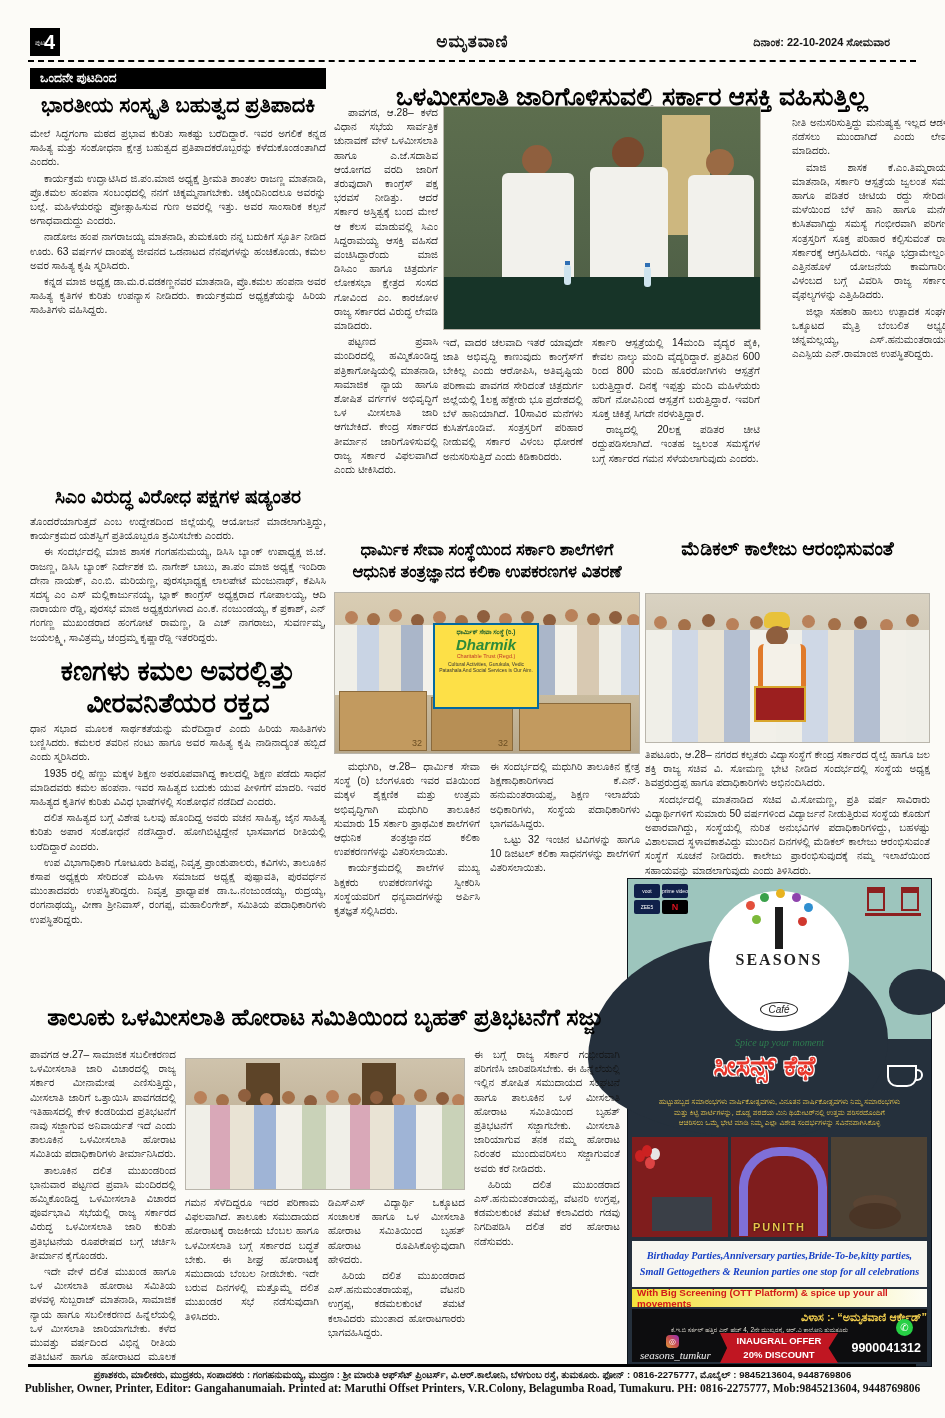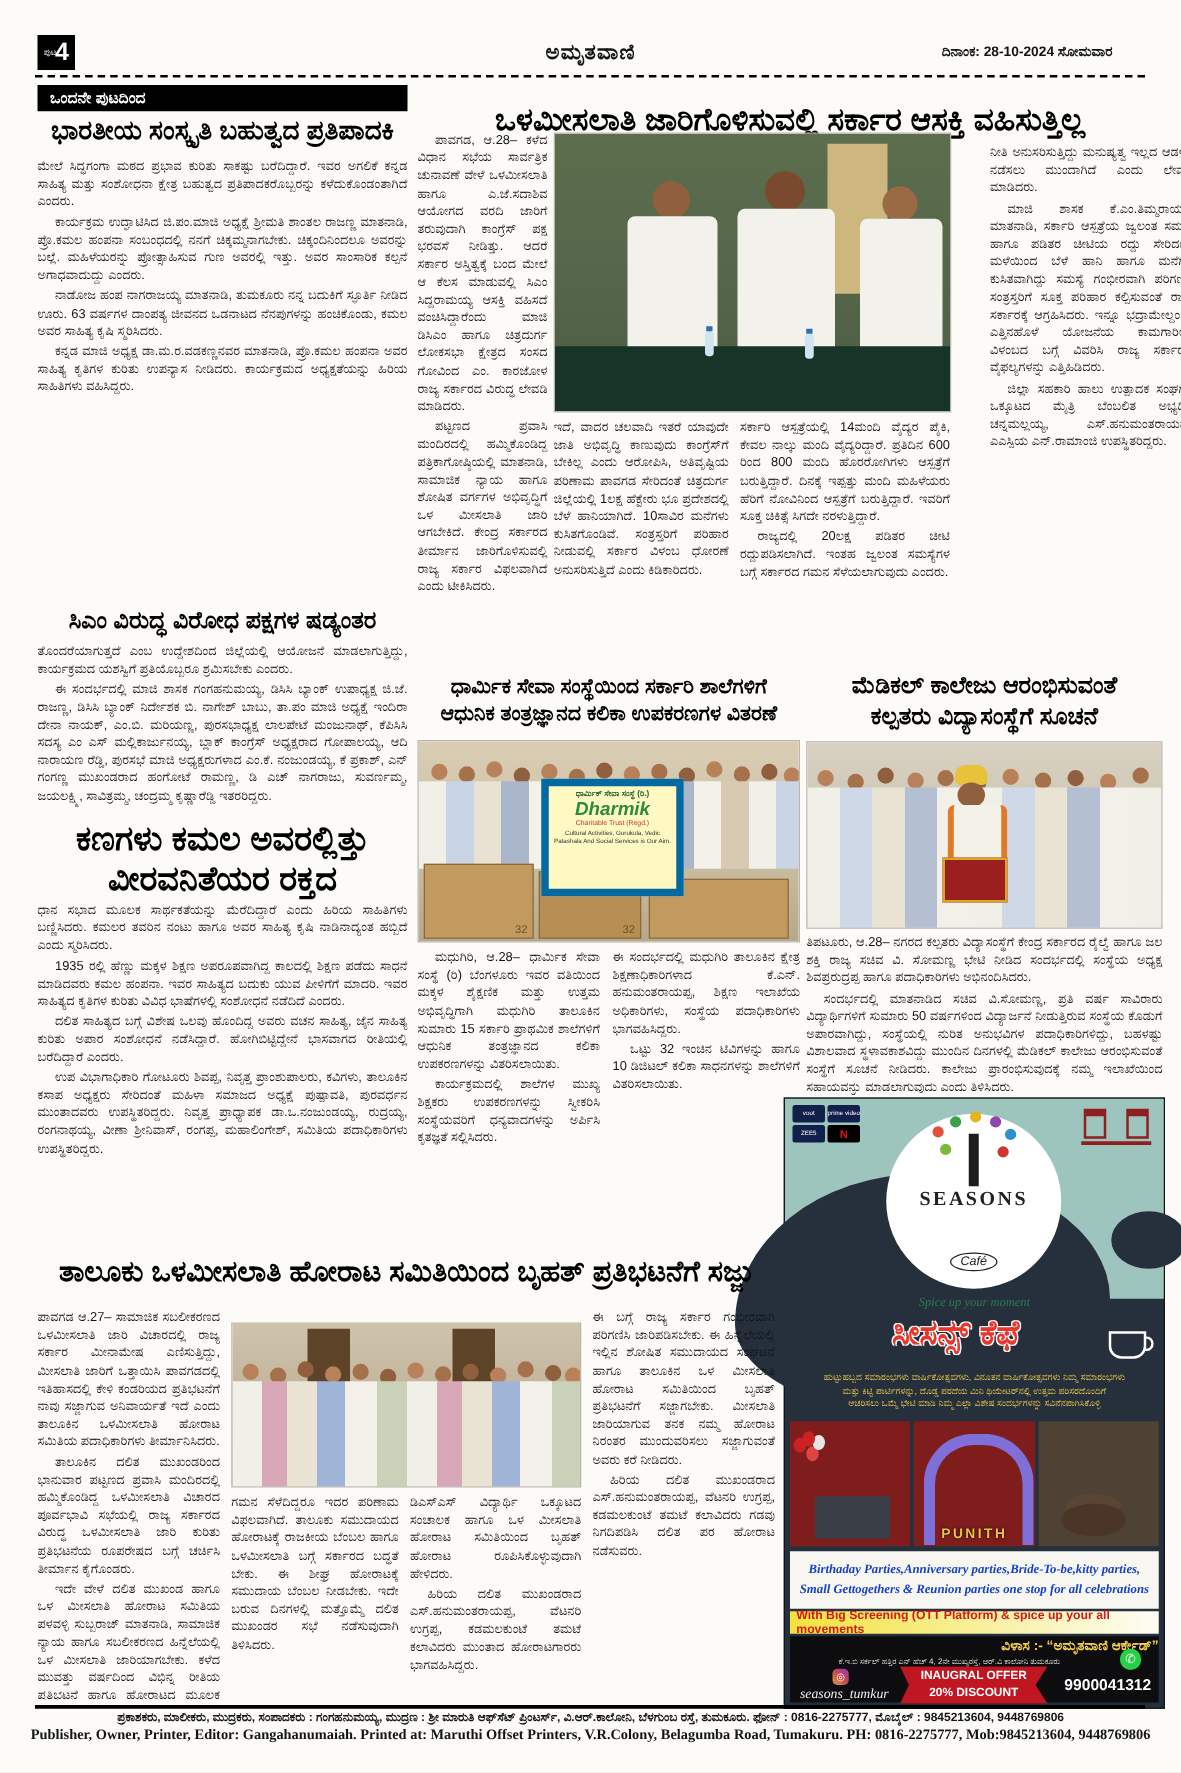--- a/index.html
+++ b/index.html
@@ -17,21 +17,21 @@
   .tagbar{left:30px;top:68px;width:296px;height:21px;background:#000;color:#fff;font-size:12.5px;font-weight:bold;
           display:flex;align-items:center;padding-left:10px;box-sizing:border-box;}
   .hl{font-weight:bold;color:#000;text-align:center;line-height:1.15;}
   .body-txt{font-size:10.3px;line-height:1.38;text-align:justify;}
   .body-txt p{margin:0 0 2px 0;text-indent:14px;}
   .colbox{box-sizing:border-box;overflow:hidden;}
   
   .photo{overflow:hidden;border:1px solid #b9b5ab;box-sizing:border-box;}
   .ph-heads{position:absolute;width:13px;height:13px;border-radius:50%;background:#b9815a;}
   .ph-bodies{position:absolute;left:0;right:0;}
-  .banner{position:absolute;background:#fef9c3;border:6px solid #0369a1;}
+  .banner{position:absolute;background:#fde047;border:2px solid #0369a1;}
   
   .press-bg{position:absolute;inset:0;background:linear-gradient(180deg,#5d6e4e 0%,#54654a 55%,#4c5c43 100%);}
   .press-door{position:absolute;background:#cdb77f;}
   .press-table{position:absolute;left:0;right:0;bottom:0;height:52px;background:#173428;}
   .person .head{position:absolute;border-radius:50%;background:#b9815a;}
   .person .shirt{position:absolute;border-radius:6px 6px 0 0;background:#f2f1ec;}
   .bottle{position:absolute;width:7px;height:20px;background:#cfe4ee;border-radius:3px;}
   .bottle:before{content:"";position:absolute;top:-4px;left:1px;width:5px;height:4px;background:#2f6fb4;}
   
   .ad{left:627px;top:878px;width:303px;height:487px;background:#25303c;border:1px solid #0d141b;}
@@ -84,21 +84,21 @@
 </head>
 <body>
 
 <div id="page">
 
   <div class="abs pagebox">
     <span class="pb-side">ಪುಟ</span>
     <span class="pb-num">4</span>
   </div>
   <div class="abs masthead">ಅಮೃತವಾಣಿ</div>
-  <div class="abs dateline">ದಿನಾಂಕ: 28-10-2024 ಸೋಮವಾರ</div>
+  <div class="abs dateline">ದಿನಾಂಕ: 22-10-2024 ಸೋಮವಾರ</div>
   <div class="abs dashrule"></div>
   <div class="abs tagbar">ಒಂದನೇ ಪುಟದಿಂದ</div>
 
   <div class="abs hl" style="left:30px;top:93px;width:296px;font-size:21px;">ಭಾರತೀಯ ಸಂಸ್ಕೃತಿ ಬಹುತ್ವದ ಪ್ರತಿಪಾದಕಿ</div>
   <div class="abs colbox body-txt" style="left:30px;top:127px;width:296px;height:355px;">
     <p style="text-indent:0;">ಮೇಲೆ ಸಿದ್ಧಗಂಗಾ ಮಠದ ಪ್ರಭಾವ ಕುರಿತು ಸಾಕಷ್ಟು ಬರೆದಿದ್ದಾರೆ. ಇವರ ಅಗಲಿಕೆ ಕನ್ನಡ ಸಾಹಿತ್ಯ ಮತ್ತು ಸಂಶೋಧನಾ ಕ್ಷೇತ್ರ ಬಹುತ್ವದ ಪ್ರತಿಪಾದಕರೊಬ್ಬರನ್ನು ಕಳೆದುಕೊಂಡಂತಾಗಿದೆ ಎಂದರು.</p>
     <p>ಕಾರ್ಯಕ್ರಮ ಉದ್ಘಾಟಿಸಿದ ಜಿ.ಪಂ.ಮಾಜಿ ಅಧ್ಯಕ್ಷೆ ಶ್ರೀಮತಿ ಶಾಂತಲ ರಾಜಣ್ಣ ಮಾತನಾಡಿ, ಪ್ರೊ.ಕಮಲ ಹಂಪನಾ ಸಂಬಂಧದಲ್ಲಿ ನನಗೆ ಚಿಕ್ಕಮ್ಮನಾಗಬೇಕು. ಚಿಕ್ಕಂದಿನಿಂದಲೂ ಅವರನ್ನು ಬಲ್ಲೆ. ಮಹಿಳೆಯರನ್ನು ಪ್ರೋತ್ಸಾಹಿಸುವ ಗುಣ ಅವರಲ್ಲಿ ಇತ್ತು. ಅವರ ಸಾಂಸಾರಿಕ ಕಲ್ಪನೆ ಅಗಾಧವಾದುದ್ದು ಎಂದರು.</p>
     <p>ನಾಡೋಜ ಹಂಪ ನಾಗರಾಜಯ್ಯ ಮಾತನಾಡಿ, ತುಮಕೂರು ನನ್ನ ಬದುಕಿಗೆ ಸ್ಫೂರ್ತಿ ನೀಡಿದ ಊರು. 63 ವರ್ಷಗಳ ದಾಂಪತ್ಯ ಜೀವನದ ಒಡನಾಟದ ನೆನಪುಗಳನ್ನು ಹಂಚಿಕೊಂಡು, ಕಮಲ ಅವರ ಸಾಹಿತ್ಯ ಕೃಷಿ ಸ್ಮರಿಸಿದರು.</p>
     <p>ಕನ್ನಡ ಮಾಜಿ ಅಧ್ಯಕ್ಷ ಡಾ.ಮ.ರ.ವಡಕಣ್ಣನವರ ಮಾತನಾಡಿ, ಪ್ರೊ.ಕಮಲ ಹಂಪನಾ ಅವರ ಸಾಹಿತ್ಯ ಕೃತಿಗಳ ಕುರಿತು ಉಪನ್ಯಾಸ ನೀಡಿದರು. ಕಾರ್ಯಕ್ರಮದ ಅಧ್ಯಕ್ಷತೆಯನ್ನು ಹಿರಿಯ ಸಾಹಿತಿಗಳು ವಹಿಸಿದ್ದರು.</p>
   </div>
@@ -186,21 +186,20 @@
     <p>ಮಧುಗಿರಿ, ಆ.28– ಧಾರ್ಮಿಕ ಸೇವಾ ಸಂಸ್ಥೆ (ರಿ) ಬೆಂಗಳೂರು ಇವರ ವತಿಯಿಂದ ಮಕ್ಕಳ ಶೈಕ್ಷಣಿಕ ಮತ್ತು ಉತ್ತಮ ಅಭಿವೃದ್ಧಿಗಾಗಿ ಮಧುಗಿರಿ ತಾಲೂಕಿನ ಸುಮಾರು 15 ಸರ್ಕಾರಿ ಪ್ರಾಥಮಿಕ ಶಾಲೆಗಳಿಗೆ ಆಧುನಿಕ ತಂತ್ರಜ್ಞಾನದ ಕಲಿಕಾ ಉಪಕರಣಗಳನ್ನು ವಿತರಿಸಲಾಯಿತು.</p>
     <p>ಕಾರ್ಯಕ್ರಮದಲ್ಲಿ ಶಾಲೆಗಳ ಮುಖ್ಯ ಶಿಕ್ಷಕರು ಉಪಕರಣಗಳನ್ನು ಸ್ವೀಕರಿಸಿ ಸಂಸ್ಥೆಯವರಿಗೆ ಧನ್ಯವಾದಗಳನ್ನು ಅರ್ಪಿಸಿ ಕೃತಜ್ಞತೆ ಸಲ್ಲಿಸಿದರು.</p>
   </div>
   <div class="abs colbox body-txt" style="left:490px;top:760px;width:150px;height:242px;">
     <p style="text-indent:0;">ಈ ಸಂದರ್ಭದಲ್ಲಿ ಮಧುಗಿರಿ ತಾಲೂಕಿನ ಕ್ಷೇತ್ರ ಶಿಕ್ಷಣಾಧಿಕಾರಿಗಳಾದ ಕೆ.ಎನ್. ಹನುಮಂತರಾಯಪ್ಪ, ಶಿಕ್ಷಣ ಇಲಾಖೆಯ ಅಧಿಕಾರಿಗಳು, ಸಂಸ್ಥೆಯ ಪದಾಧಿಕಾರಿಗಳು ಭಾಗವಹಿಸಿದ್ದರು.</p>
     <p>ಒಟ್ಟು 32 ಇಂಚಿನ ಟಿವಿಗಳನ್ನು ಹಾಗೂ 10 ಡಿಜಿಟಲ್ ಕಲಿಕಾ ಸಾಧನಗಳನ್ನು ಶಾಲೆಗಳಿಗೆ ವಿತರಿಸಲಾಯಿತು.</p>
   </div>
 
   <div class="abs hl" style="left:645px;top:537px;width:285px;font-size:19px;line-height:1.3;">
     <div>ಮೆಡಿಕಲ್ ಕಾಲೇಜು ಆರಂಭಿಸುವಂತೆ</div>
-    <div>ಕಲ್ಪತರು ವಿದ್ಯಾಸಂಸ್ಥೆಗೆ ಸೂಚನೆ</div>
   </div>
   <div class="abs photo" style="left:645px;top:593px;width:285px;height:150px;">
     <div style="position:absolute;inset:0;background:linear-gradient(180deg,#d9d2c2 0%,#c6bda8 70%,#a99f8a 100%);"></div>
     <div class="ph-heads" style="left:8px;top:22px;box-shadow:24px 3px 0 #a5714a,48px -2px 0 #8f5f3e,72px 2px 0 #b9815a,96px 0 0 #a5714a,122px 4px 0 #8f5f3e,148px -1px 0 #b9815a,174px 2px 0 #a5714a,200px 0 0 #8f5f3e,226px 3px 0 #b9815a,252px -2px 0 #a5714a;"></div>
     <div class="ph-bodies" style="top:36px;height:114px;background:repeating-linear-gradient(90deg,#f0efe8 0 26px,#cfd8e6 26px 52px,#e9e3d4 52px 78px,#b4bfd1 78px 104px,#f2f0e9 104px 130px);"></div>
     <div style="position:absolute;left:118px;top:18px;width:26px;height:16px;border-radius:8px 8px 4px 4px;background:#e8c23a;"></div>
     <div style="position:absolute;left:120px;top:32px;width:22px;height:20px;border-radius:50%;background:#8f5f3e;"></div>
     <div style="position:absolute;left:112px;top:50px;width:38px;height:46px;border-radius:6px 6px 0 0;background:#f4f1e8;border-left:5px solid #e07a2a;border-right:5px solid #e07a2a;"></div>
     <div style="position:absolute;left:108px;top:92px;width:48px;height:32px;background:#9c1f1f;border:2px solid #d9a62c;"></div>
   </div>

